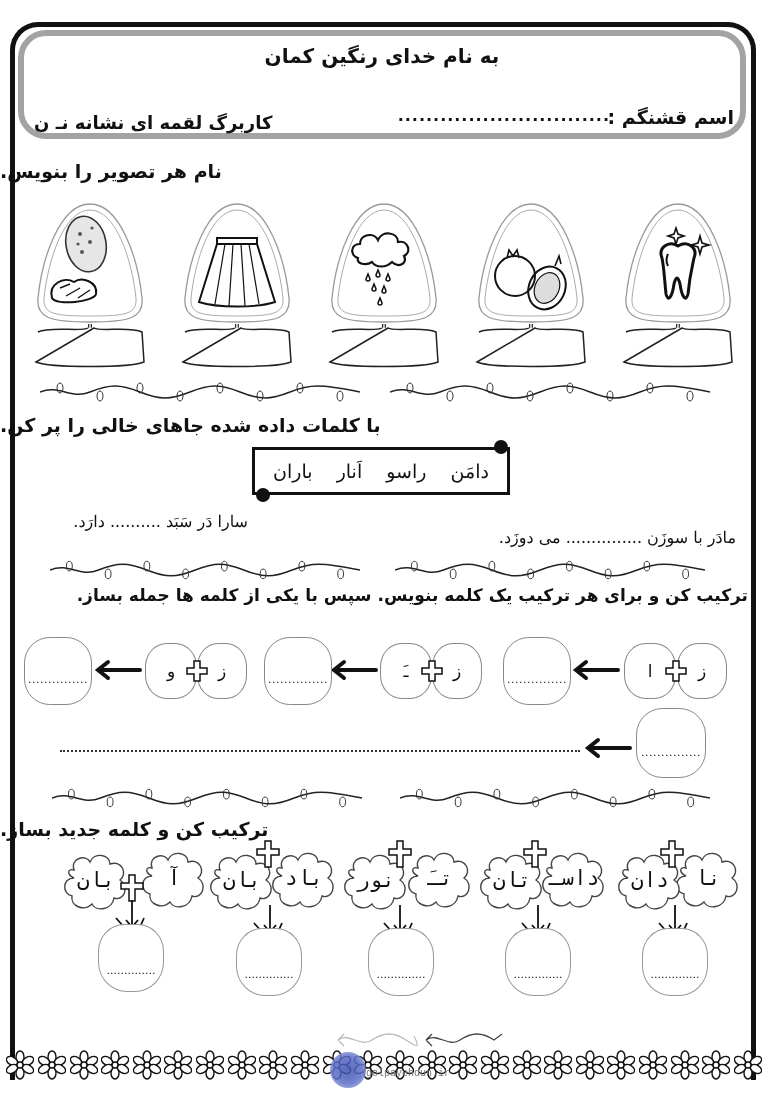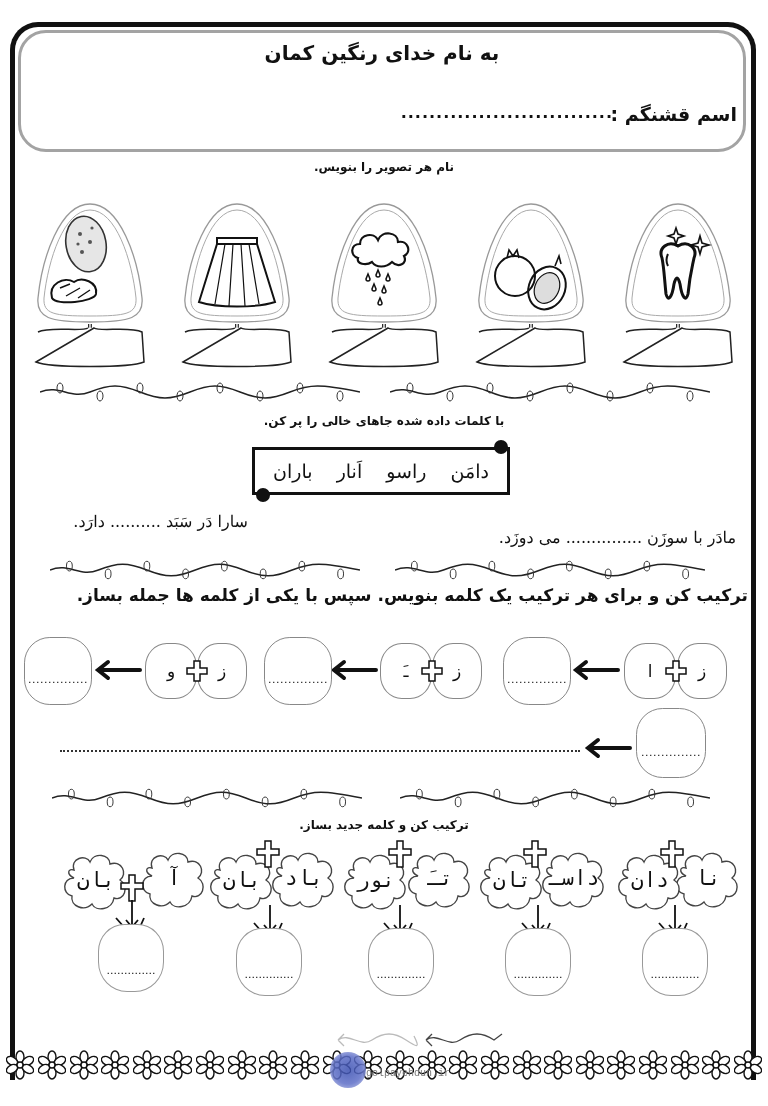--- a/index.html
+++ b/index.html
@@ -4,39 +4,39 @@
 <style>
   * { box-sizing: border-box; margin: 0; padding: 0; }
   html, body { width: 768px; height: 1106px; background: #ffffff; overflow: hidden; }
   body { position: relative; font-family: "DejaVu Sans", sans-serif; color: #111; direction: rtl; }
 
   .page-border {
     position: absolute; left: 10px; top: 22px; width: 746px; height: 1058px;
     border: 5px solid #111; border-bottom: none; border-radius: 28px 28px 0 0;
   }
   .header-box {
-    position: absolute; left: 18px; top: 30px; width: 728px; height: 122px;
-    border: 3px solid #a3a3a3; border-radius: 28px;
+    position: absolute; left: 18px; top: 30px; width: 728px; height: 109px;
+    border: 6px solid #a3a3a3; border-radius: 28px;
   }
   .header-title {
     position: absolute; top: 8px; left: 0; right: 0; text-align: center;
     font-size: 20px; font-weight: bold;
   }
   .name-label {
     position: absolute; right: 6px; top: 70px; font-size: 19px; font-weight: bold;
   }
   .name-dots {
     position: absolute; right: 130px; top: 70px; font-size: 16px; letter-spacing: 1px; font-weight: bold;
   }
   .sheet-title {
     position: absolute; left: 10px; top: 76px; font-size: 18px; font-weight: bold;
   }
 
   .section-title {
-    position: absolute; left: 0; right: 0; text-align: center; font-size: 12px; font-weight: bold;
+    position: absolute; left: 0; right: 0; text-align: left; font-size: 19px; font-weight: bold;
   }
 
   .pictures-row {
     position: absolute; top: 198px; left: 22px; width: 724px; height: 175px;
     display: flex; flex-direction: row; justify-content: space-between; padding: 0 8px;
   }
   .picture-card { width: 120px; height: 175px; position: relative; }
   .picture-card svg { position: absolute; left: 0; top: 0; }
 
   .vine { position: absolute; height: 20px; }
@@ -96,20 +96,21 @@
 </style>
 </head>
 <body>
 
 <div class="page-border"></div>
 
 <div class="header-box">
   <div class="header-title">به نام خدای رنگین کمان</div>
   <div class="name-label">اسم قشنگم :</div>
   <div class="name-dots">..............................</div>
+  <div class="sheet-title">کاربرگ لقمه ای نشانه نـ ن</div>
 </div>
 
 <div class="section-title" style="top:160px;">نام هر تصویر را بنویس.</div>
 
 <div class="pictures-row">
 
   <div class="picture-card">
     <svg width="120" height="175" viewBox="0 0 120 175">
       <path d="M60 6 C30 6 12 60 8 100 C6 120 20 124 60 124 C100 124 114 120 112 100 C108 60 90 6 60 6 Z" fill="none" stroke="#999" stroke-width="1.3"></path>
       <path d="M60 12 C34 12 18 62 14 100 C13 116 24 118 60 118 C96 118 107 116 106 100 C102 62 86 12 60 12 Z" fill="none" stroke="#aaa" stroke-width="1"></path>

